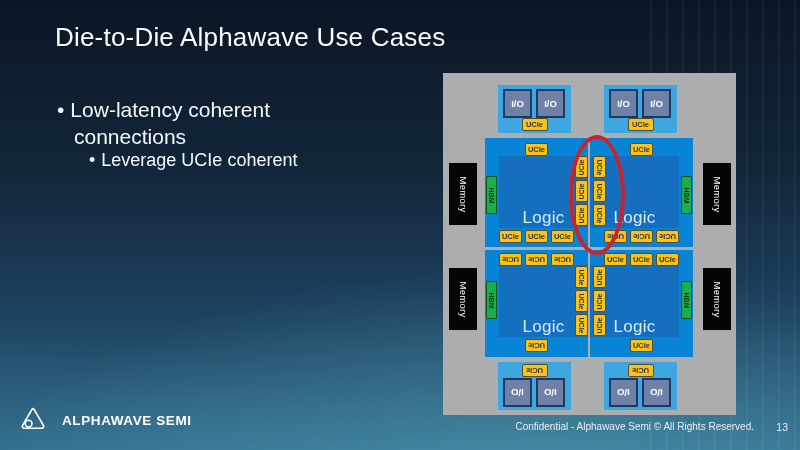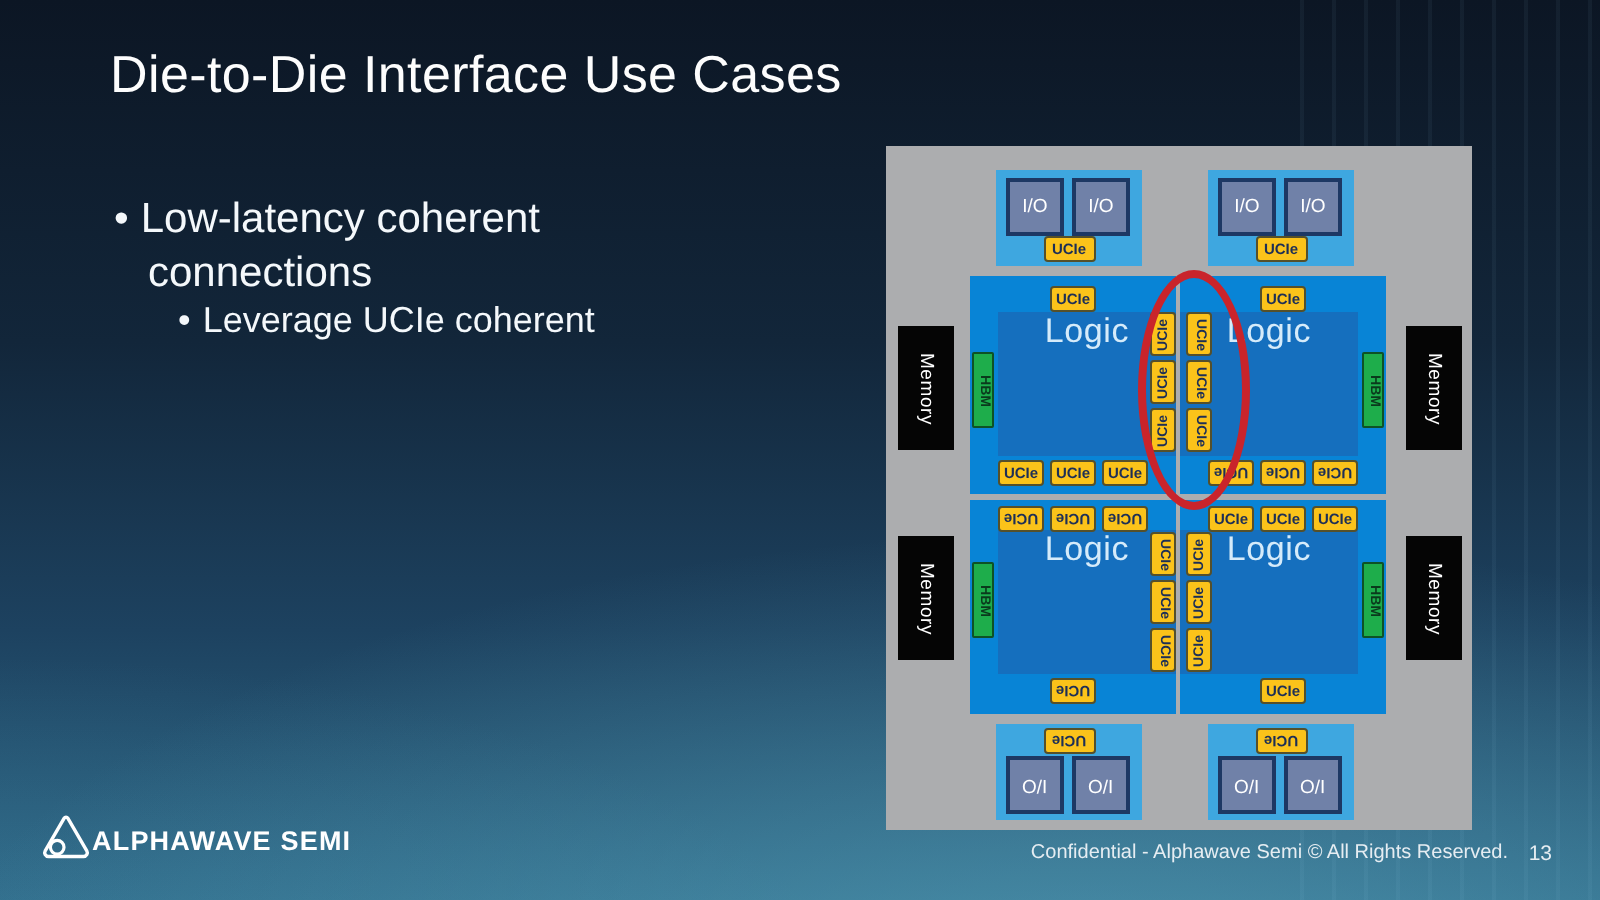--- a/index.html
+++ b/index.html
@@ -18,21 +18,21 @@
   .mark{margin-right:6px;}
 
   
   .panel{position:absolute;left:443px;top:73px;width:293px;height:342px;background:var(--c-panel,#acadaf);}
   .die{position:absolute;width:103px;background:var(--c-die,#0884d6);}
   .die-tl{left:42px;top:65px;height:109px;}
   .die-tr{left:147px;top:65px;height:109px;}
   .die-bl{left:42px;top:177px;height:107px;}
   .die-br{left:147px;top:177px;height:107px;}
   .inner{position:absolute;top:18px;width:89px;height:72px;background:var(--c-inner,#156fbe);
-    display:flex;align-items:flex-start;justify-content:center;}
+    display:flex;align-items:flex-end;justify-content:center;}
   .die-tl .inner,.die-bl .inner{left:14px;} .die-tr .inner,.die-br .inner{left:0;}
   .die-b .inner{top:15px;}
   .logic-lbl{font-size:17px;color:#d5ebfa;letter-spacing:.3px;}
   .row{position:absolute;left:0;right:0;display:flex;justify-content:center;gap:3px;}
   .row-top{top:5px;} .die-b .row-top{top:3px;}
   .row-bottom{bottom:4px;} .die-b .row-bottom{bottom:5px;}
   .side{position:absolute;top:18px;display:flex;flex-direction:column;gap:2px;}
   .die-b .side{top:16px;}
   .side-right{right:0;} .side-left{left:3px;}
   .htab{width:23px;height:13px;background:var(--c-ucie,#fbc31a);border:1px solid var(--c-ucie-border,#55502b);
@@ -52,43 +52,43 @@
     display:flex;align-items:center;justify-content:center;}
   .mem span{color:var(--c-memory-text,#fff);font-size:9.5px;letter-spacing:.3px;white-space:nowrap;
     display:inline-block;transform:rotate(90deg);}
   .mem-lt{left:6px;top:90px;} .mem-rt{left:260px;top:90px;}
   .mem-lb{left:6px;top:195px;} .mem-rb{left:260px;top:195px;}
   .io{position:absolute;width:73px;height:48px;background:var(--c-io,#3ea7e0);}
   .io-tl{left:55px;top:12px;} .io-tr{left:161px;top:12px;}
   .io-bl{left:55px;top:289px;} .io-br{left:161px;top:289px;}
   .sq{position:absolute;width:29px;height:29px;background:var(--c-io-square,#7081a8);
     border:2px solid var(--c-io-border,#1d3864);box-sizing:border-box;
-    display:flex;align-items:center;justify-content:center;color:#fff;font-size:9.5px;}
+    display:flex;align-items:center;justify-content:center;color:#fff;font-size:9.5px;font-weight:bold;}
   .sq0{left:5px;} .sq1{left:38px;}
   .io-t .sq{top:4px;} .io-b .sq{top:16px;}
   .io .htab{position:absolute;left:50%;transform:translateX(-50%);width:26px;}
   .io-t .htab{bottom:2px;} .io-b .htab{top:2px;}
   .o-flip{transform:rotate(180deg);} .o-cw{transform:rotate(90deg);} .o-ccw{transform:rotate(-90deg);}
   .o-flip,.o-cw,.o-ccw{display:inline-block;}
   .ellipse{position:absolute;left:126px;top:62px;width:48px;height:112px;border:4px solid var(--c-highlight,#c9242b);
     border-radius:50%;z-index:6;pointer-events:none;}
 
   
-  .brand{position:absolute;left:20px;top:406px;display:flex;align-items:center;gap:0;color:#fff;}
+  .brand{position:absolute;left:20px;top:406px;display:flex;align-items:center;gap:16px;color:#fff;}
   .brand-name{font-size:13.5px;font-weight:bold;letter-spacing:.6px;}
   .confidential{position:absolute;right:46px;top:421px;font-size:10px;color:#e6edf2;}
-  .pagenum{position:absolute;right:24px;top:421px;font-size:10.5px;color:#e6edf2;}
+  .pagenum{position:absolute;right:12px;top:421px;font-size:10.5px;color:#e6edf2;}
 </style>
 </head>
 <body>
 
 <div class="slide">
   <div class="tex"></div>
 
-  <div class="title">Die-to-Die Interface Use Cases</div>
+  <div class="title">Die-to-Die Alphawave Use Cases</div>
 
   <div class="bullet b1"><span class="mark">•</span><span>Low-latency coherent connections</span></div>
   <div class="bullet b2"><span class="mark">•</span><span>Leverage UCIe coherent</span></div>
 
   <div class="panel">
     <div class="mem mem-lt">
         <span>Memory</span>
       </div>
     <div class="mem mem-rt">
         <span>Memory</span>

